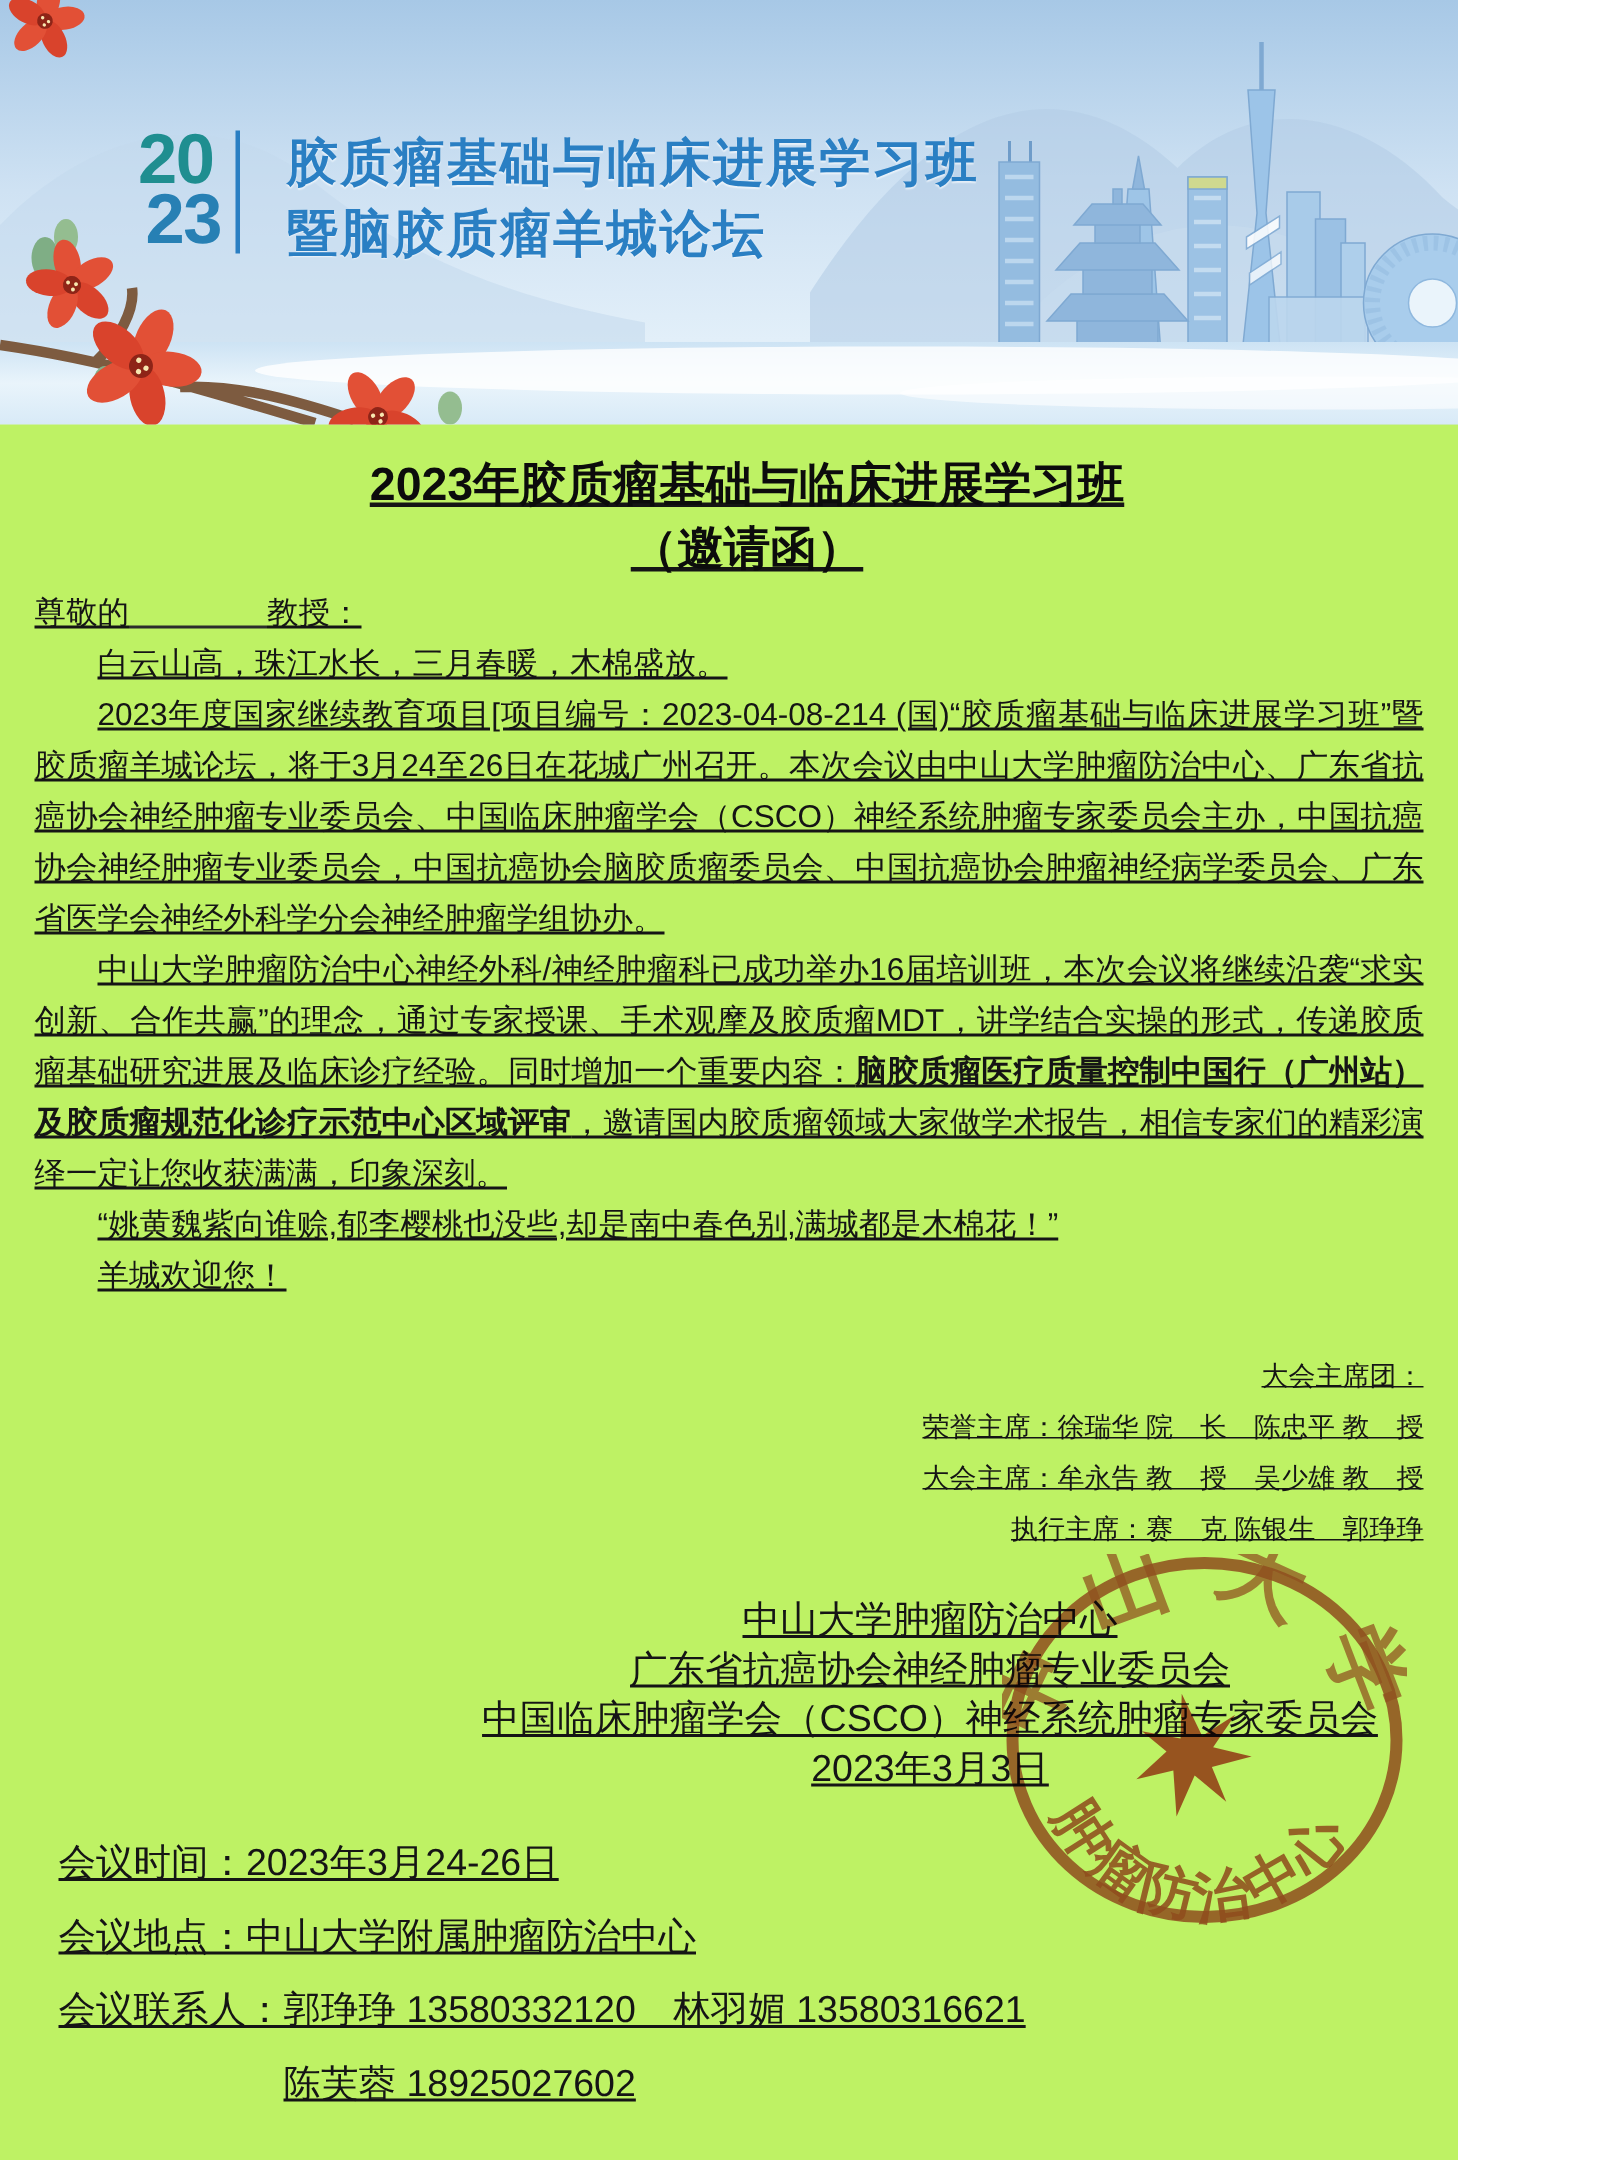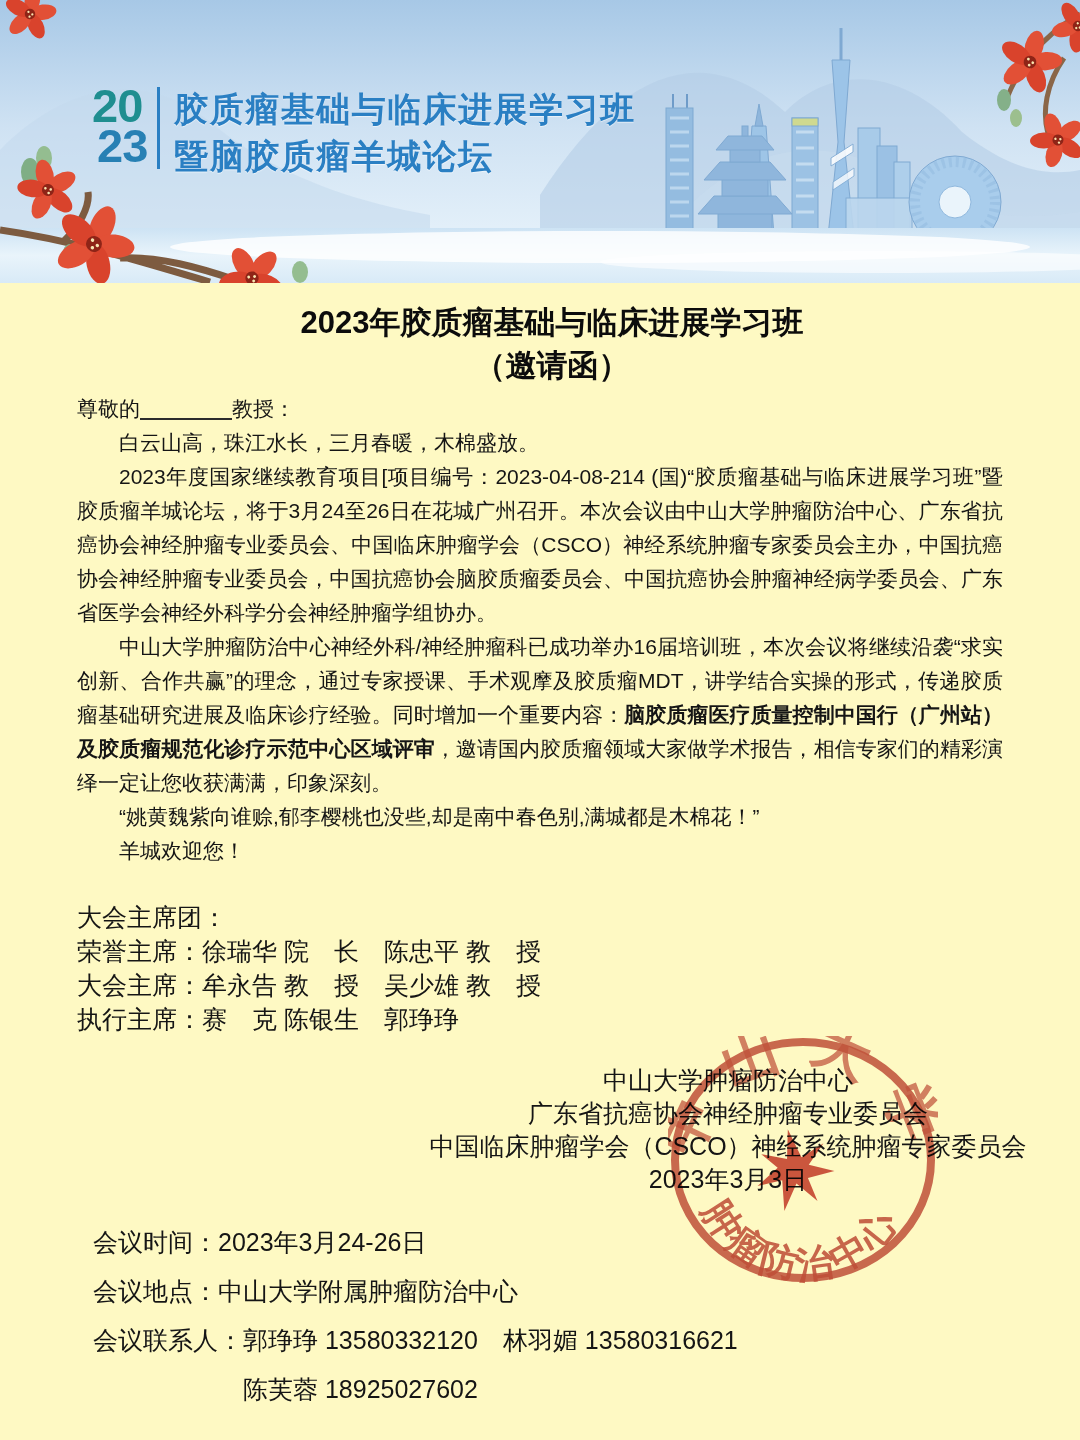--- a/index.html
+++ b/index.html
@@ -1,39 +1,40 @@
 <!DOCTYPE html>
 <html><head>
 <meta charset="utf-8">
 <style>
   html,body { margin:0; padding:0; background:#ffffff; }
   .page {
-    width:1080px; height:1440px; position:relative; overflow:hidden;
-    background:#fef9c3; color:#151515;
+    width:972px; height:1440px; position:relative; overflow:hidden;
+    background:#bef264; color:#151515;
     font-family:"Liberation Sans","DejaVu Sans",sans-serif;
+    text-decoration:underline;
   }
   
   .banner { position:relative; width:1080px; height:283px; overflow:hidden; }
   .banner svg.bg { position:absolute; left:0; top:0; width:1080px; height:283px; display:block; }
   .banner-logo { position:absolute; left:92px; top:86px; display:flex; align-items:flex-start; z-index:3; }
   .logo-year { font-weight:800; font-size:47px; line-height:40px; letter-spacing:-1px; color:#1f8e90; }
   .logo-year .yr2 { margin-left:5px; color:#2780b4; }
   .logo-divider { width:3px; height:82px; background:#2a7fc3; margin:1px 14px 0 10px; }
   .logo-text { font-weight:800; font-size:34px; line-height:47px; letter-spacing:1.5px; color:#2a7fc3;
-               text-shadow:0 1px 1px rgba(255,255,255,.6); }
+               text-shadow:0 1px 1px rgba(255,255,255,.6);margin-left:17px; }
   
   .doc-title { margin-top:18px; text-align:center; font-weight:700; font-size:31px; line-height:43px; color:#0c0c0c;padding-left:24px; }
   
   .letter { width:926px; margin:5px auto 0; font-size:21px; line-height:34px; text-align:justify; }
   .letter p { margin:0; }
   .indent { text-indent:2em; }
   .blank-line { display:inline-block; width:92px; height:25px; border-bottom:2px solid #2c2c2c; vertical-align:-4px; }
   .bold { font-weight:700; }
   
-  .committee { width:926px; margin:32px auto 0; font-size:25px; line-height:34px; }
+  .committee { width:926px; margin:32px auto 0; font-size:18px; line-height:34px;text-align:right; }
   .committee p { margin:0; }
   
   .signature { width:620px; margin:28px 42px 0 auto; text-align:center; font-size:25px; line-height:33px; position:relative; z-index:1; }
   .signature p { margin:0; }
   .seal { position:absolute; left:668px; top:1036px; width:270px; height:252px; z-index:2;
           mix-blend-mode:multiply; opacity:.92; pointer-events:none; }
   
   .details { width:926px; margin:30px auto 0; font-size:25px; line-height:33px; }
   .details p { margin:16px; }
   .details .cont2 { padding-left:6em; }

